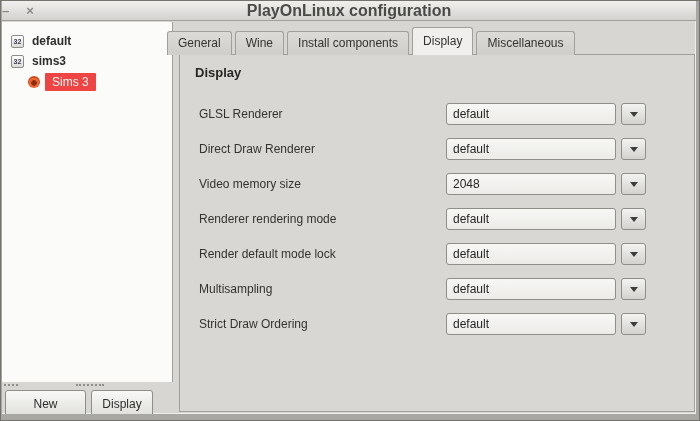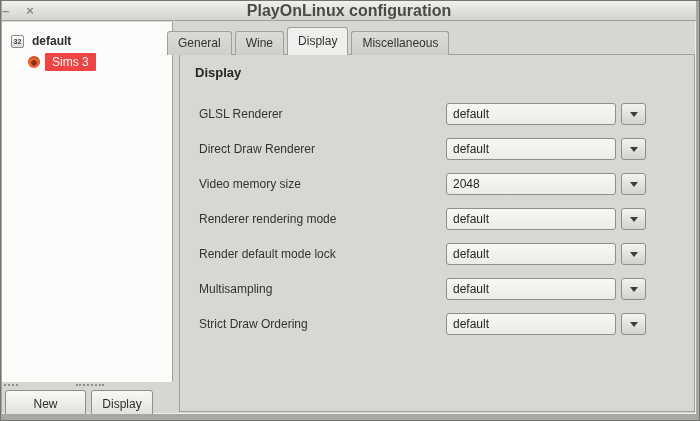--- a/index.html
+++ b/index.html
@@ -153,37 +153,42 @@
         <span class="win-btn">–</span>
         <span class="win-btn">×</span>
       </div>
     </div>
 
     <div class="sidebar">
       <div class="side-item">
         <span class="badge32">32</span>
         <span>default</span>
       </div>
+      <div class="side-item">
+        <span class="badge32">32</span>
+        <span>sims3</span>
+      </div>
       <div class="side-subitem">
         <span class="bullet"></span>
         <span class="sel-label">Sims 3</span>
       </div>
     </div>
 
     <div class="grip grip-a"></div>
     <div class="grip grip-b"></div>
 
     <div class="side-buttons">
       <button class="gtk-btn btn-new">New</button>
       <button class="gtk-btn btn-remove">Display</button>
     </div>
 
     <div class="tabs">
       <div class="tab">General</div>
       <div class="tab">Wine</div>
+      <div class="tab">Install components</div>
       <div class="tab active">Display</div>
       <div class="tab">Miscellaneous</div>
     </div>
 
     <div class="panel">
       <div class="panel-heading">Display</div>
 
       <div class="rows">
 
         <div class="row">

